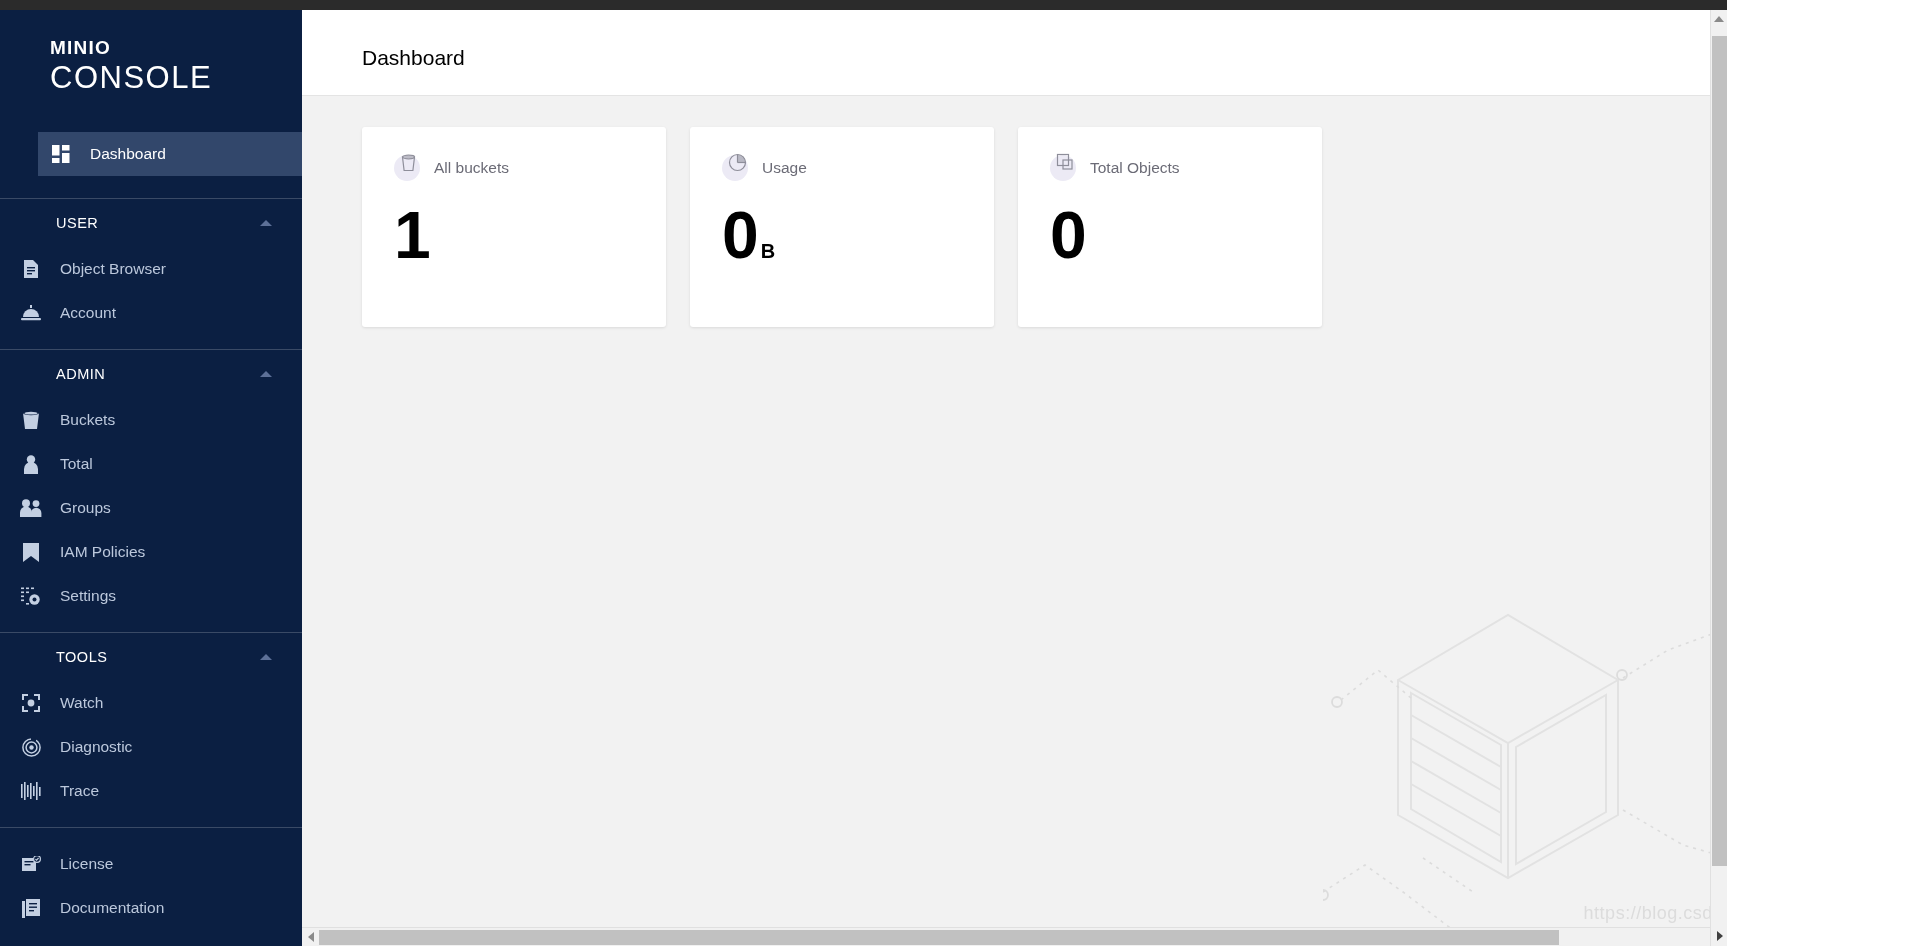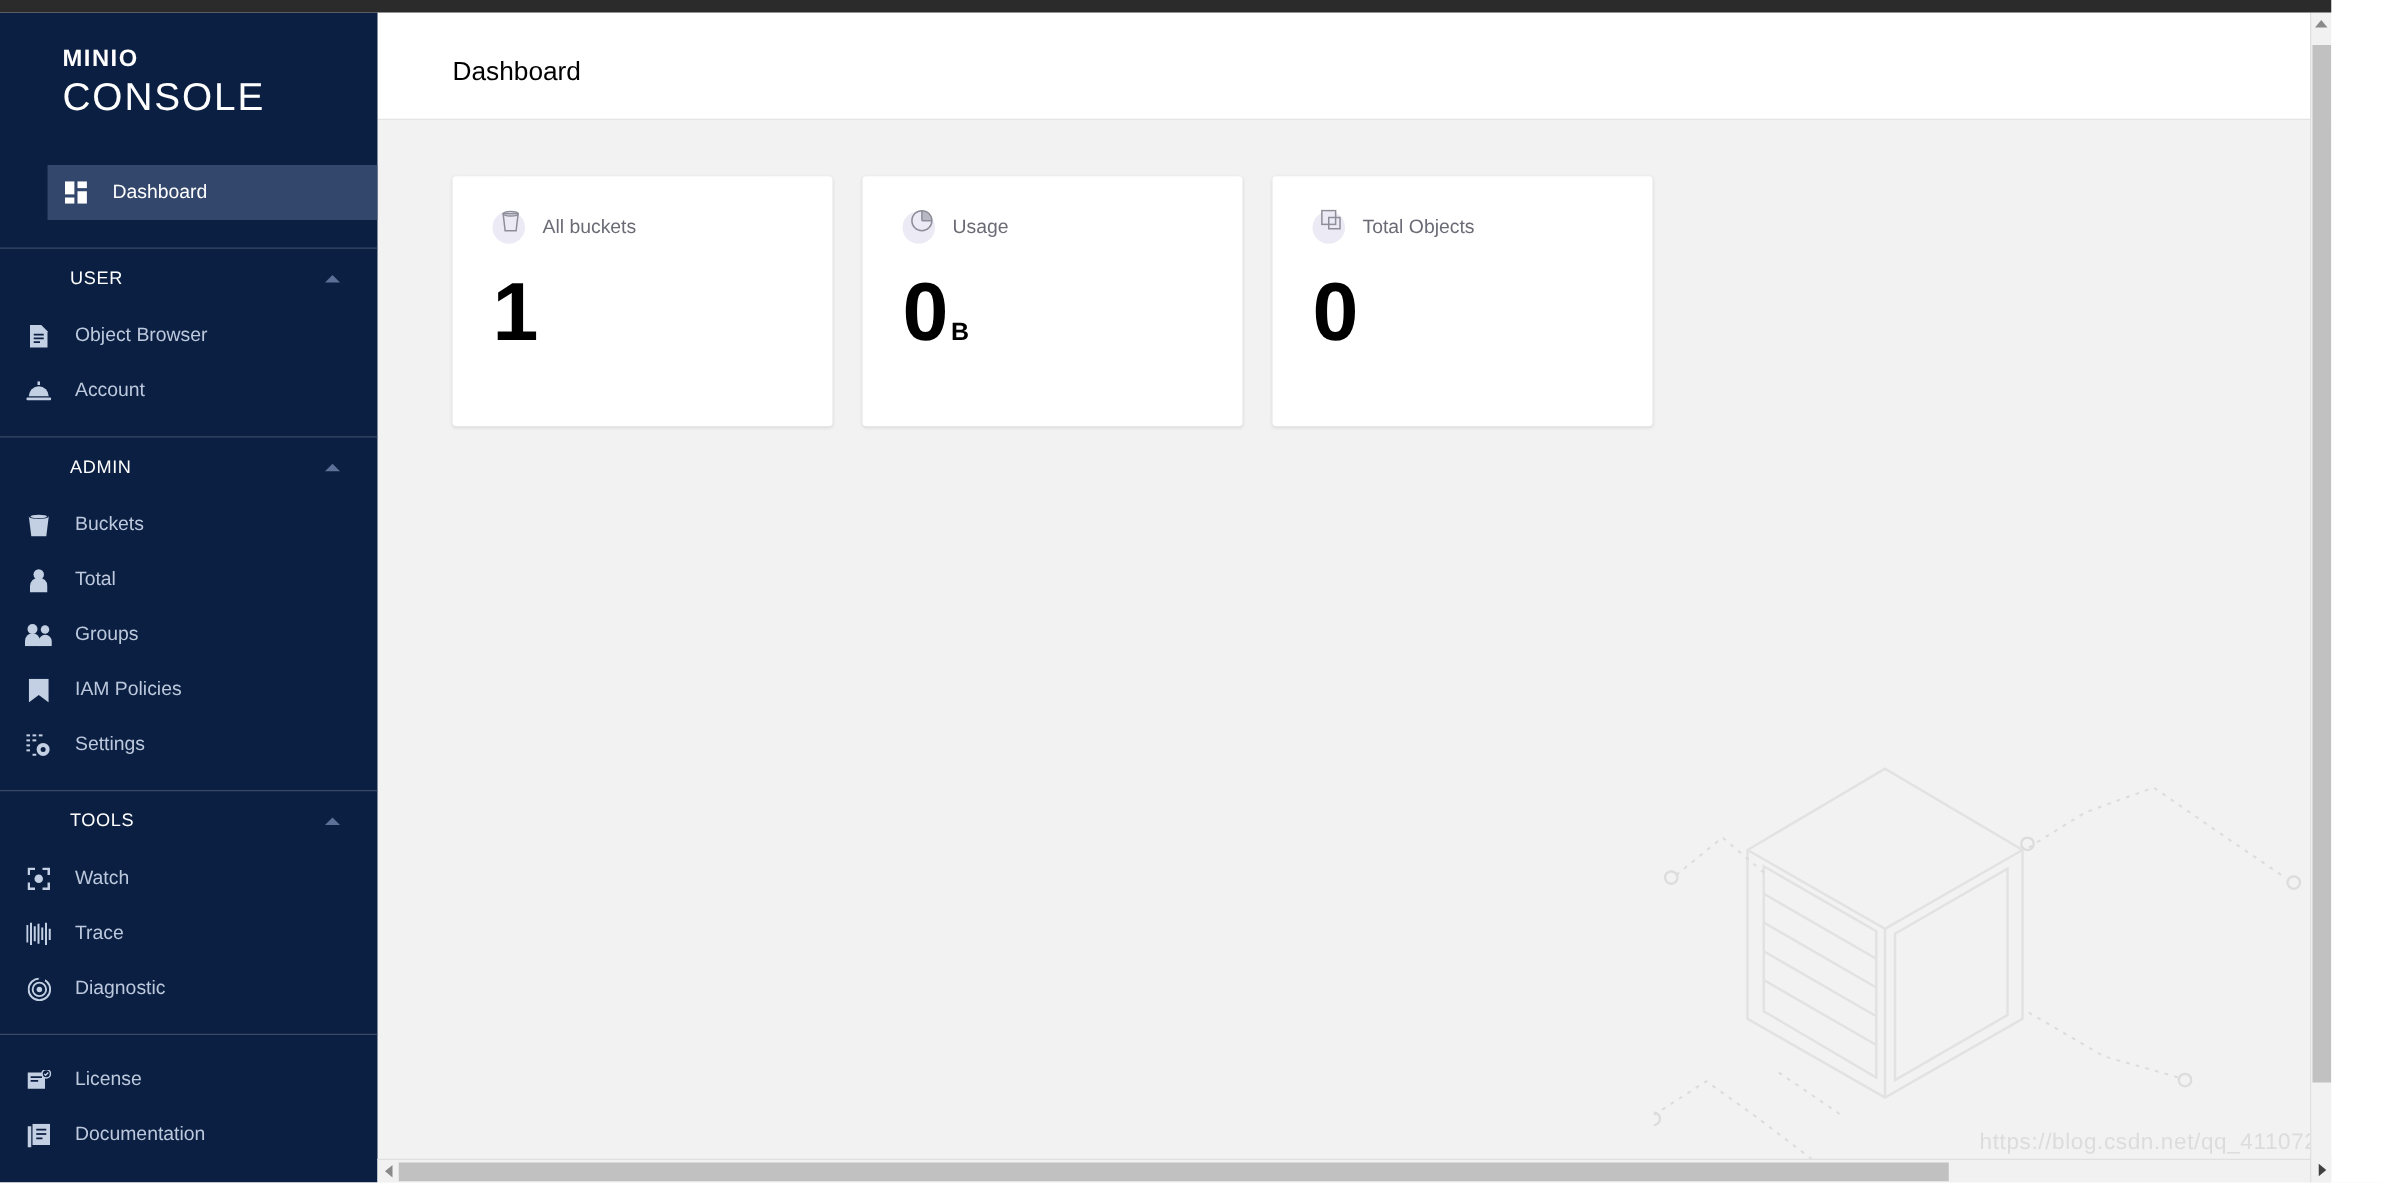--- a/index.html
+++ b/index.html
@@ -8,21 +8,21 @@
   html, body {
     width: 1905px;
     height: 946px;
     overflow: hidden;
     background: #ffffff;
     font-family: "Liberation Sans", sans-serif;
   }
 
   #app {
     position: relative;
-    width: 1865px;
+    width: 1727px;
     height: 946px;
     overflow: hidden;
   }
 
   
   .top-chrome {
     position: absolute;
     top: 0; left: 0;
     width: 1905px;
     height: 10px;
@@ -153,21 +153,21 @@
     position: absolute;
     top: 87px; left: 0;
     width: 1603px;
     height: 849px;
     background: #f2f2f2;
   }
 
   
   .cards {
     position: absolute;
-    top: 44px;
+    top: 30px;
     left: 60px;
     display: flex;
     gap: 24px;
   }
   .card {
     width: 304px;
     height: 200px;
     background: #ffffff;
     border-radius: 3px;
     box-shadow: 0 1px 3px rgba(0,0,0,0.10);
@@ -439,42 +439,42 @@
             <path d="M18 0 h-6 v2 h4 v4 h2 z" fill="#c3cfe2"></path>
             <path d="M0 18 h6 v-2 h-4 v-4 h-2 z" fill="#c3cfe2"></path>
             <path d="M18 18 h-6 v-2 h4 v-4 h2 z" fill="#c3cfe2"></path>
             <circle cx="9" cy="9" r="3.4" fill="#c3cfe2"></circle>
           </svg>
         </span>
         <span class="nav-lbl">Watch</span>
       </a>
       <a class="nav-item">
         <span class="nav-ico">
+          <svg width="19" height="19" viewBox="0 0 19 19">
+            <circle cx="9.5" cy="9.5" r="8.6" fill="none" stroke="#c3cfe2" stroke-width="1.5"></circle>
+            <circle cx="9.5" cy="9.5" r="5.4" fill="none" stroke="#c3cfe2" stroke-width="1.5"></circle>
+            <circle cx="9.5" cy="9.5" r="2.2" fill="#c3cfe2"></circle>
+            <rect x="9" y="0" width="5" height="3" fill="#0b1f42"></rect>
+          </svg>
+        </span>
+        <span class="nav-lbl">Diagnostic</span>
+      </a>
+      <a class="nav-item">
+        <span class="nav-ico">
           <svg width="20" height="18" viewBox="0 0 20 18">
             <rect x="0" y="2" width="1.6" height="14" fill="#c3cfe2"></rect>
             <rect x="3" y="0" width="1.6" height="18" fill="#c3cfe2"></rect>
             <rect x="6" y="3" width="1.6" height="12" fill="#c3cfe2"></rect>
             <rect x="9" y="1" width="1.6" height="16" fill="#c3cfe2"></rect>
             <rect x="12" y="4" width="1.6" height="10" fill="#c3cfe2"></rect>
             <rect x="15" y="0" width="1.6" height="18" fill="#c3cfe2"></rect>
             <rect x="18" y="5" width="1.6" height="9" fill="#c3cfe2"></rect>
           </svg>
         </span>
         <span class="nav-lbl">Trace</span>
-      </a>
-      <a class="nav-item">
-        <span class="nav-ico">
-          <svg width="19" height="19" viewBox="0 0 19 19">
-            <circle cx="9.5" cy="9.5" r="8.6" fill="none" stroke="#c3cfe2" stroke-width="1.5"></circle>
-            <circle cx="9.5" cy="9.5" r="5.4" fill="none" stroke="#c3cfe2" stroke-width="1.5"></circle>
-            <circle cx="9.5" cy="9.5" r="2.2" fill="#c3cfe2"></circle>
-            <rect x="9" y="0" width="5" height="3" fill="#0b1f42"></rect>
-          </svg>
-        </span>
-        <span class="nav-lbl">Diagnostic</span>
       </a>
     </div>
 
     <div class="nav-divider"></div>
 
     <div style="height:14px"></div>
 
     <a class="nav-item">
       <span class="nav-ico">
         <svg width="19" height="17" viewBox="0 0 19 17">

